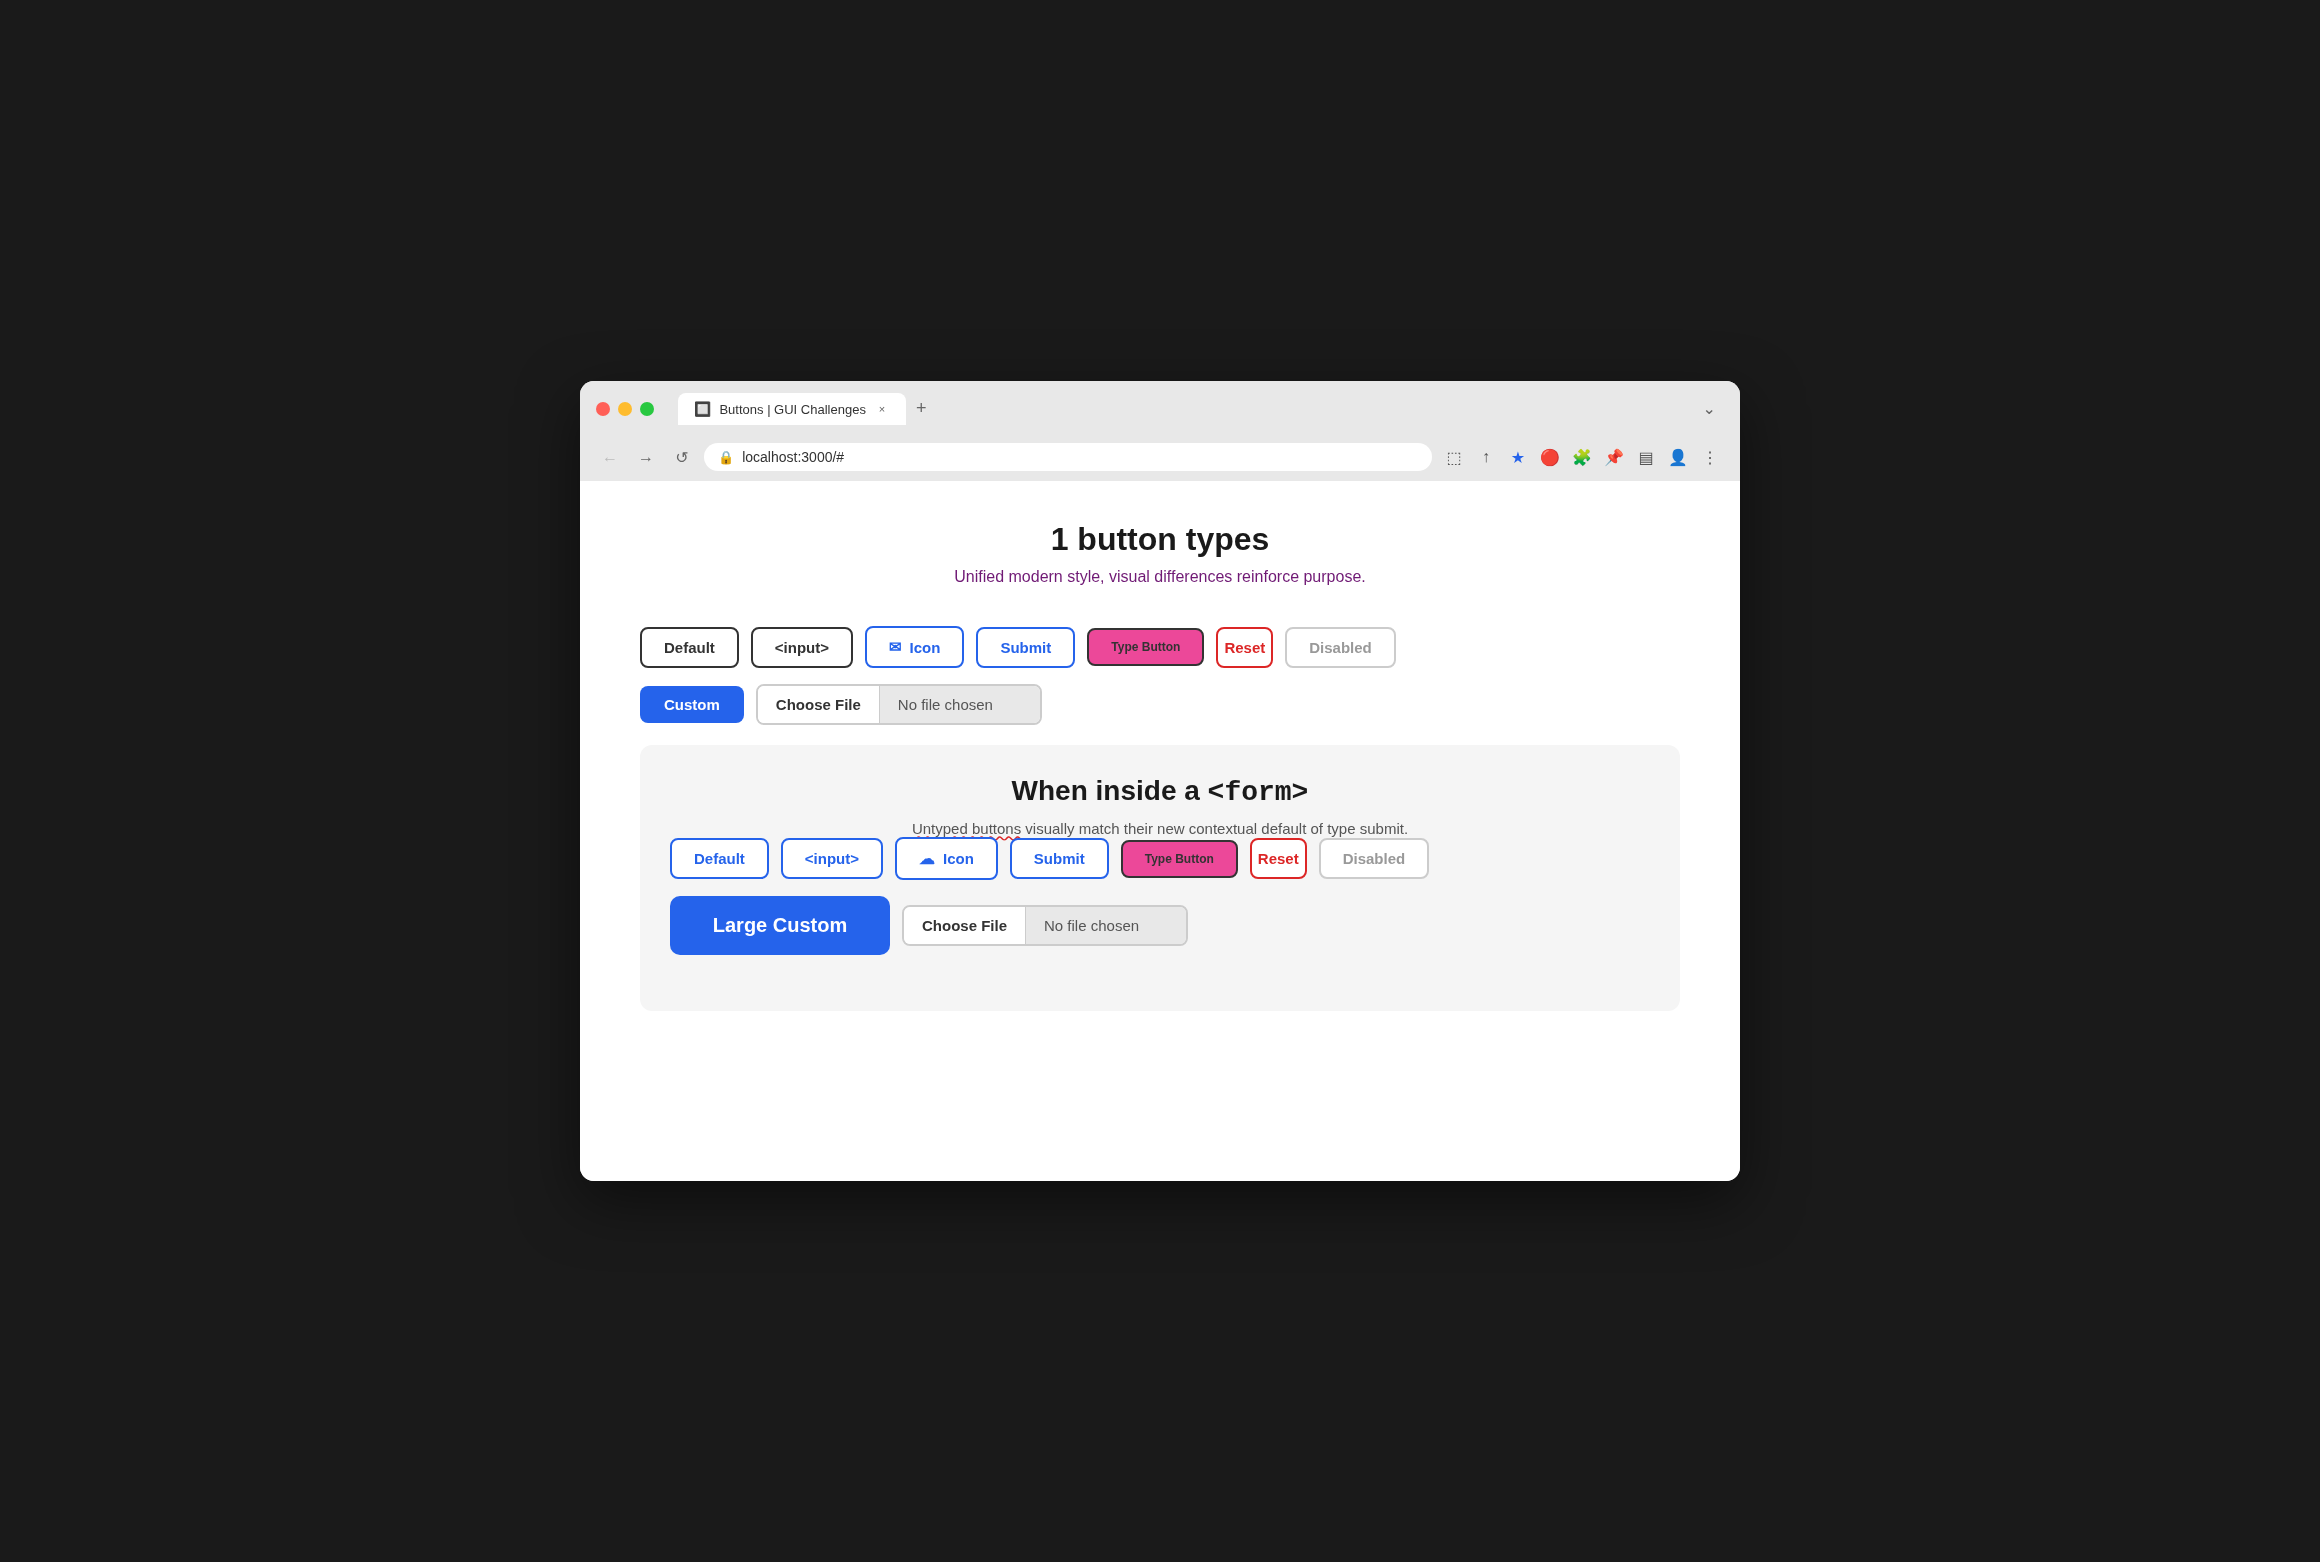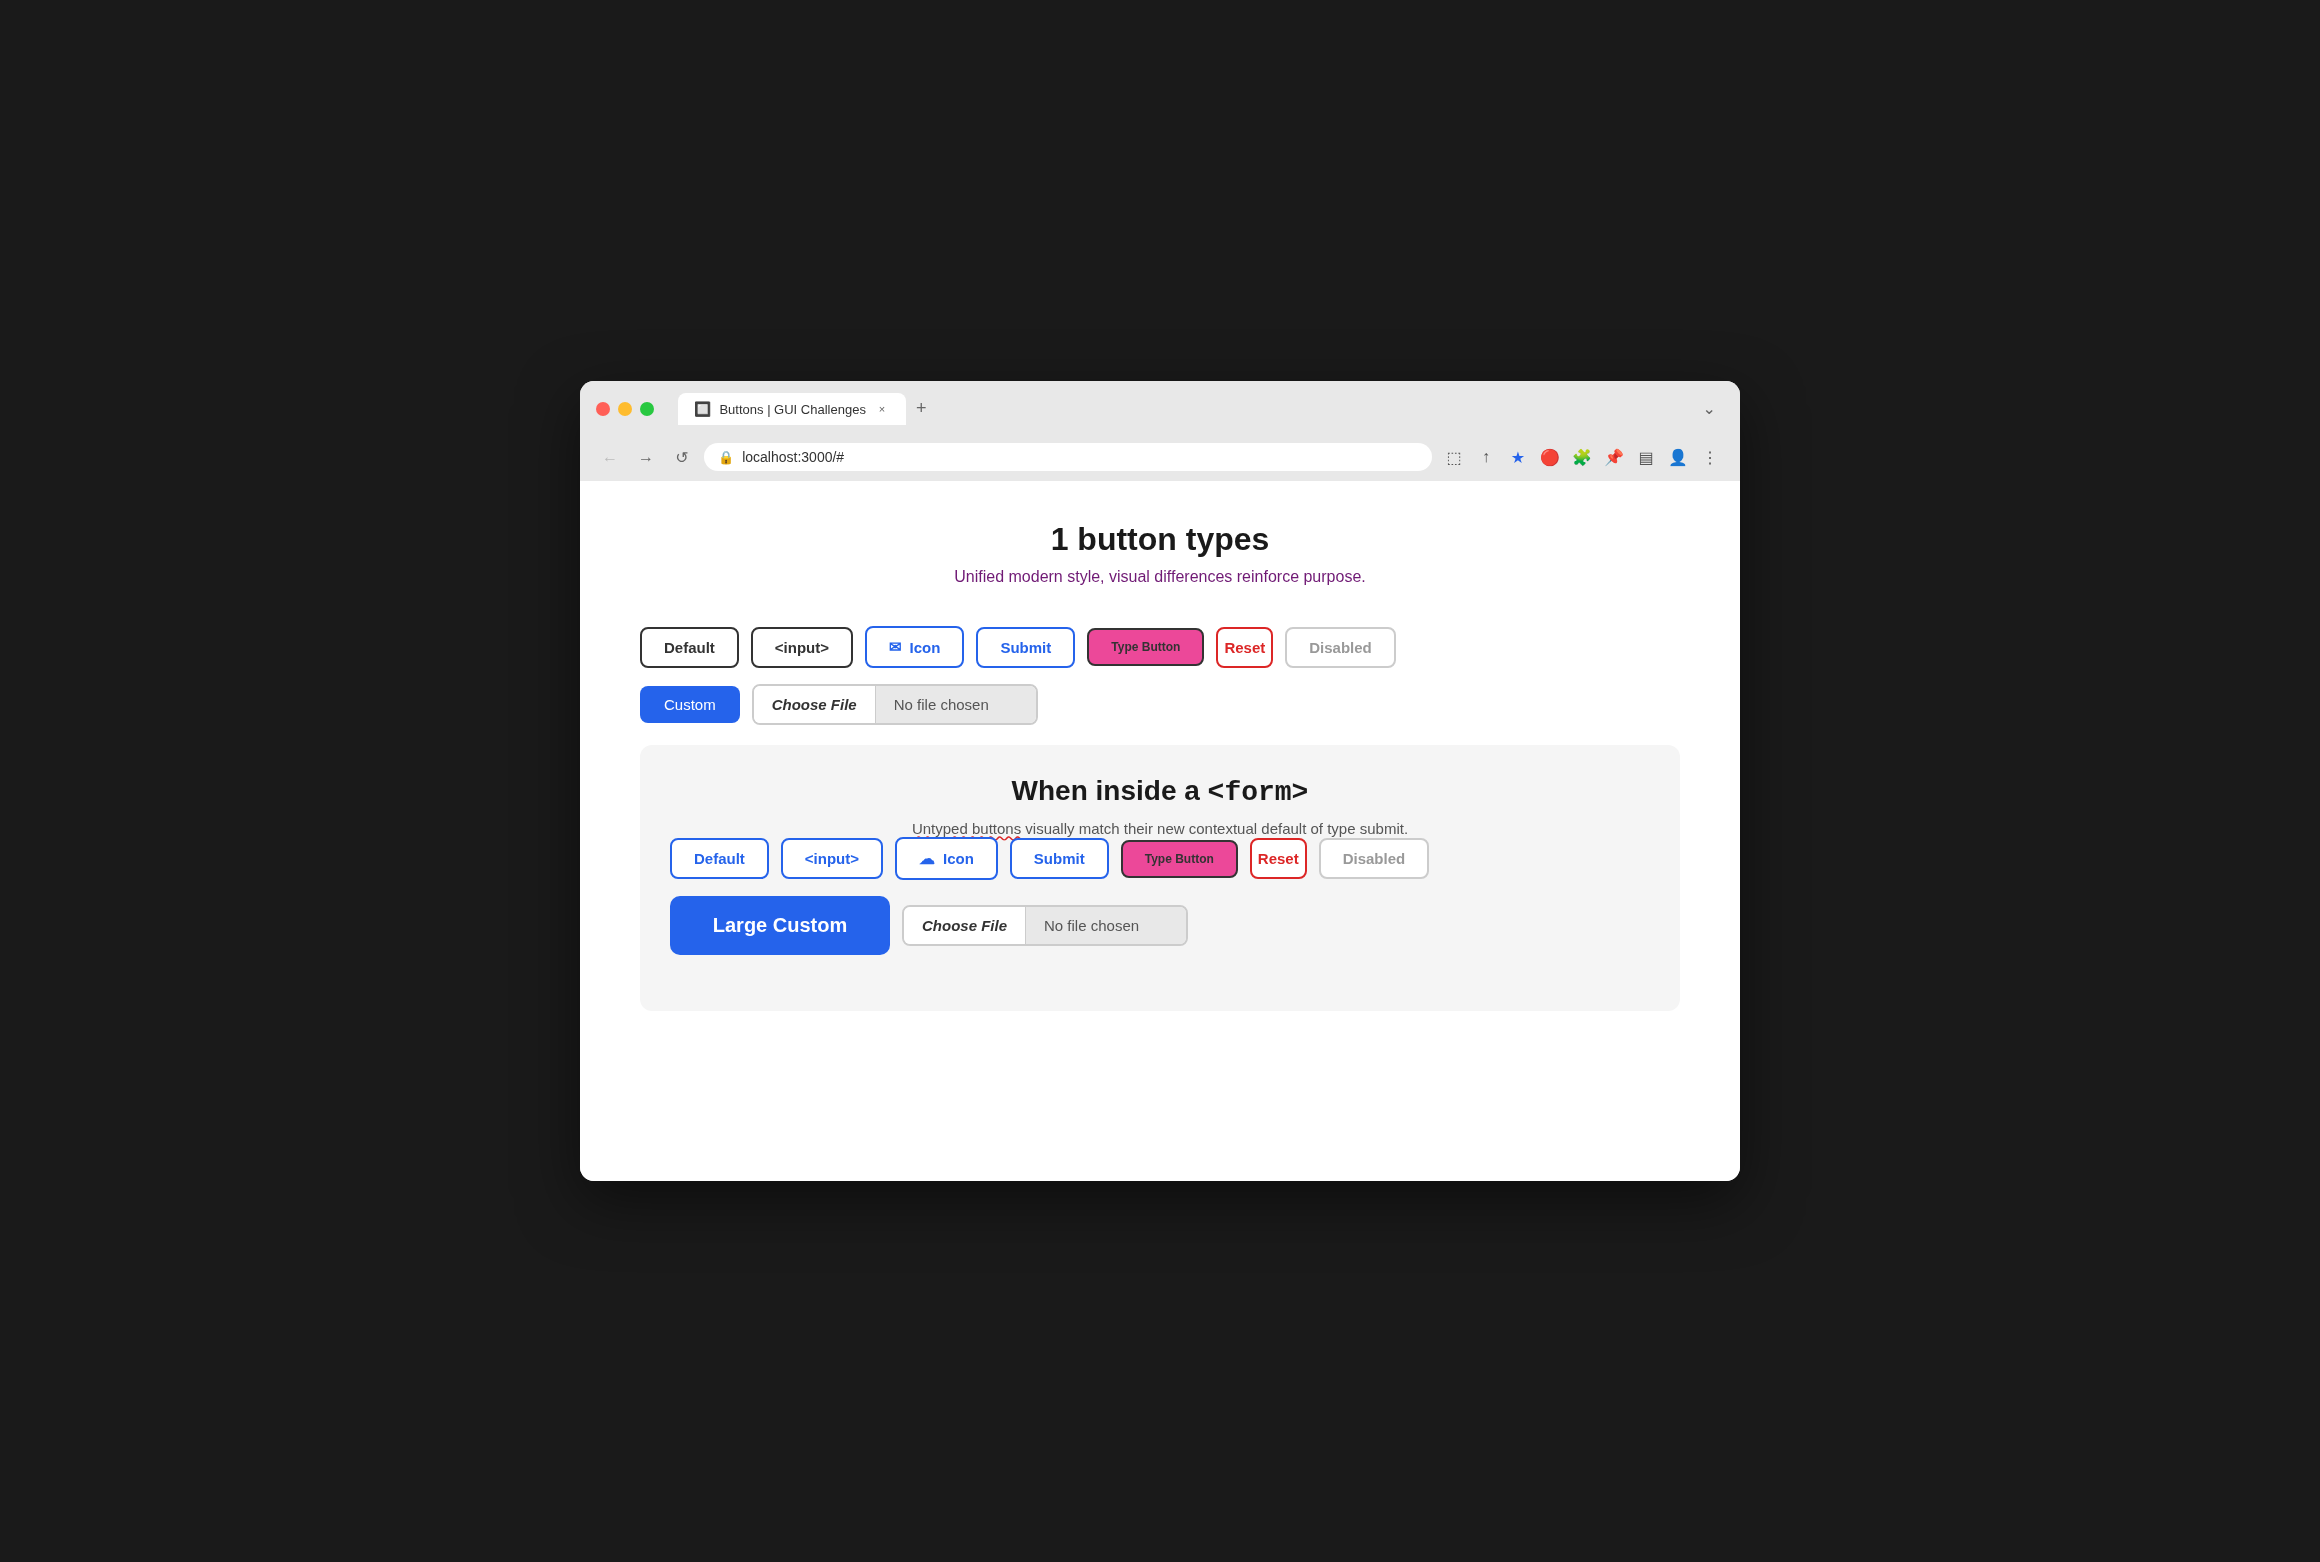--- a/index.html
+++ b/index.html
@@ -274,21 +274,21 @@
       align-items: center;
       gap: 8px;
     }
 
     .btn-custom {
       padding: 10px 24px;
       border: none;
       border-radius: 8px;
       background: #2563eb;
       font-size: 15px;
-      font-weight: 400;
+      font-weight: 700;
       cursor: pointer;
       color: white;
     }
 
     .btn-large-custom {
       padding: 18px 32px;
       border: none;
       border-radius: 10px;
       background: #2563eb;
       font-size: 20px;
@@ -309,21 +309,20 @@
 
     .file-choose-btn {
       padding: 10px 18px;
       background: white;
       border: none;
       border-right: 1px solid #ccc;
       font-size: 15px;
       font-weight: 600;
       cursor: pointer;
       color: #333;
-      font-style: italic;
     }
 
     .file-no-chosen {
       padding: 10px 18px;
       background: #e8e8e8;
       font-size: 15px;
       color: #555;
       display: flex;
       align-items: center;
       min-width: 160px;

